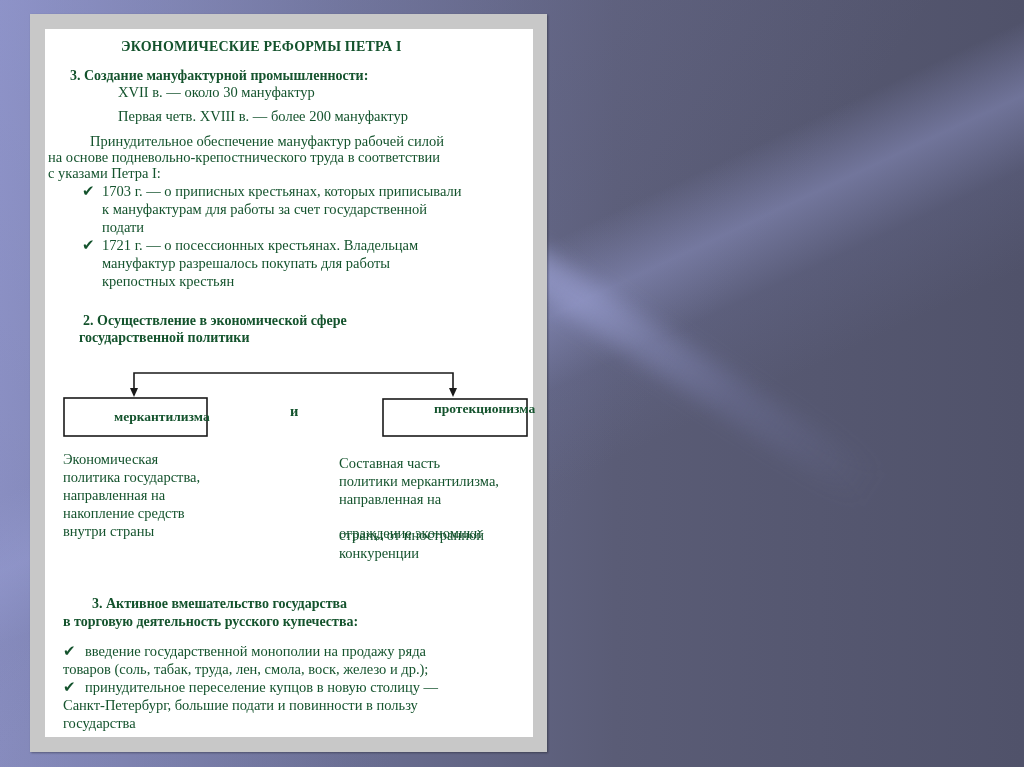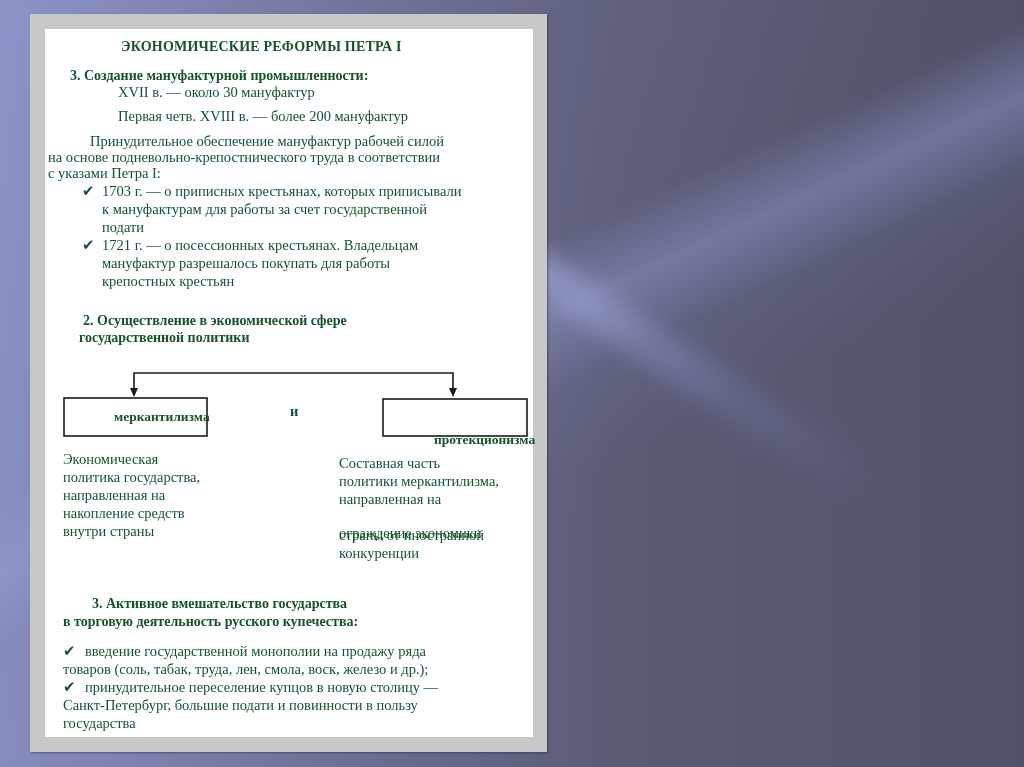--- a/index.html
+++ b/index.html
@@ -75,21 +75,21 @@
       <polyline points="89,366 89,344 408,344 408,366"></polyline>
       <rect x="19" y="369" width="143" height="38"></rect>
       <rect x="338" y="370" width="144" height="37"></rect>
     </g>
     <polygon points="85,359 93,359 89,368" fill="#1a1a1a"></polygon>
     <polygon points="404,359 412,359 408,368" fill="#1a1a1a"></polygon>
   </svg>
 
   <div class="t box-label" style="left:37px; top:380px;">меркантилизма</div>
   <div class="t b" style="left:245px; top:374px;">и</div>
-  <div class="t box-label" style="left:357px; top:403px;">протекционизма</div>
+  <div class="t box-label" style="left:357px; top:372px;">протекционизма</div>
 
   <div class="t" style="left:18px; top:422px;">Экономическая</div>
   <div class="t" style="left:18px; top:440px;">политика государства,</div>
   <div class="t" style="left:18px; top:458px;">направленная на</div>
   <div class="t" style="left:18px; top:476px;">накопление средств</div>
   <div class="t" style="left:18px; top:494px;">внутри страны</div>
 
   <div class="t" style="left:294px; top:426px;">Составная часть</div>
   <div class="t" style="left:294px; top:444px;">политики меркантилизма,</div>
   <div class="t" style="left:294px; top:462px;">направленная на</div>

